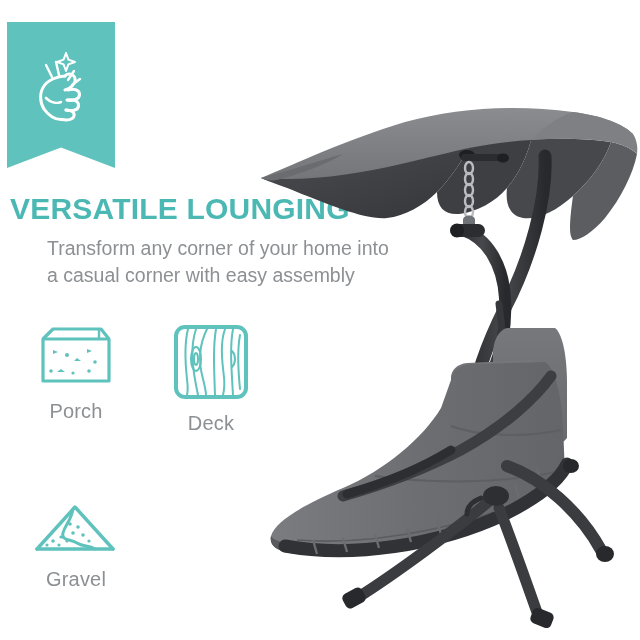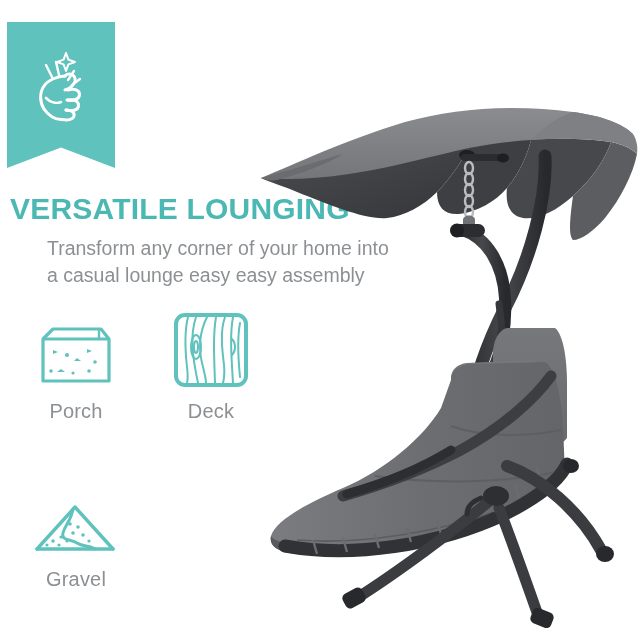--- a/index.html
+++ b/index.html
@@ -33,21 +33,21 @@
   .subline{
     position:absolute;left:11px;top:235px;width:450px;
     font-size:19.5px;line-height:27px;color:#8d9093;font-weight:400;margin-left:36px;
   }
   .subline span{display:block;}
 
   
   .features{position:absolute;left:0;top:305px;width:270px;height:320px;margin-left:16px;}
   .feature{position:absolute;width:130px;text-align:center;}
   .f-porch {left:-5px; top:0px;}
-  .f-deck  {left:130px;top:0px;}
+  .f-deck  {left:130px;top:12px;}
   .f-gravel{left:-5px; top:168px;}
   .f-grass {left:130px;top:160px;}
   .feature .glyph{
     height:86px;display:flex;align-items:flex-end;justify-content:center;
   }
   .feature .cap{
     margin-top:9px;font-size:20px;color:#8d9093;font-weight:400;letter-spacing:.2px;
   }
   .f-grass .glyph{height:94px;}
 
@@ -77,21 +77,21 @@
       <path d="M44 65 C49 65, 53 67, 52 71 C51 75, 45 75.5, 40 74.5" stroke="#ffffff" stroke-width="3" stroke-linecap="round" stroke-linejoin="round" fill="none"></path>
       <path d="M43 31 C36 31, 26 35, 22 41 C17 48, 18 58, 22 64" stroke="#ffffff" stroke-width="3" stroke-linecap="round" stroke-linejoin="round" fill="none"></path>
       <path d="M22 64 C26 70, 33 75, 40 74.5" stroke="#ffffff" stroke-width="3" stroke-linecap="round" stroke-linejoin="round" fill="none"></path>
       <path d="M24 53 C28 57, 34 59, 39 57" stroke="#ffffff" stroke-width="2.6" stroke-linecap="round" fill="none"></path>
     </svg>
   </div>
 
   <div class="headline">VERSATILE LOUNGING</div>
   <div class="subline">
     <span>Transform any corner of your home into</span>
-    <span>a casual lounge easy easy assembly</span>
+    <span>a casual corner with easy assembly</span>
   </div>
 
   <div class="features">
 
     <div class="feature f-porch">
       <div class="glyph">
         <svg width="86" height="72" viewBox="0 0 86 72" fill="none">
           <path d="M10 20 L76 20 L76 62 L10 62 Z" stroke="#5fc2bd" stroke-width="3.2" stroke-linejoin="round" fill="none"></path>
           <path d="M10 20 L20 10 L68 10 L76 20" stroke="#5fc2bd" stroke-width="3.2" stroke-linejoin="round" fill="none"></path>
           <path d="M66 10 L66 20" stroke="#5fc2bd" stroke-width="2.4"></path>

